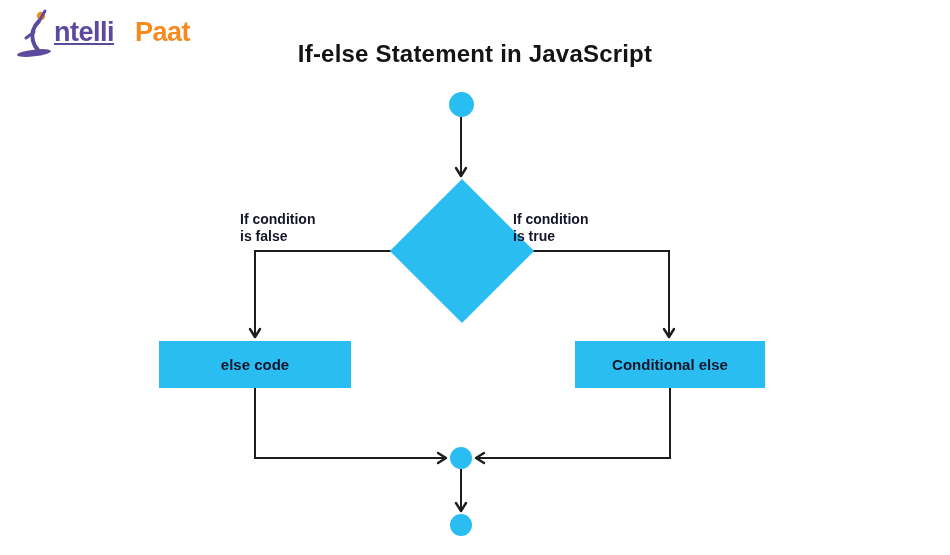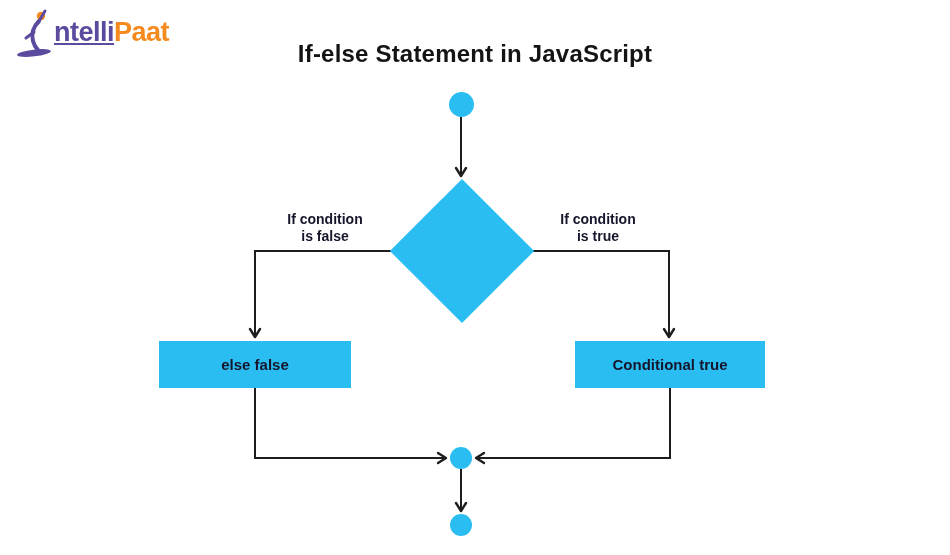--- a/index.html
+++ b/index.html
@@ -25,21 +25,21 @@
     display:flex;align-items:center;
   }
   .logo-figure{flex:0 0 auto;}
   .logo-text{
     font-size:27px;font-weight:700;
     letter-spacing:-0.5px;
     margin-left:-6px;margin-top:-6px;
     white-space:nowrap;
   }
   .logo-text .p1{color:var(--brand-purple,#5b4a9e);text-decoration:underline;}
-  .logo-text .p2{color:var(--brand-orange,#f68a1e);}
+  .logo-text .p2{color:var(--brand-orange,#f68a1e);padding-left:21px;}
   
   .title{
     position:absolute;left:0;top:40px;width:100%;
     text-align:center;
     font-size:24px;font-weight:700;
     color:#141414;
     letter-spacing:0.2px;
   }
   
   .connector-layer{position:absolute;left:0;top:0;width:950px;height:555px;}
@@ -66,21 +66,21 @@
     position:absolute;height:47px;
     background:var(--accent-cyan,#29bdf2);
     display:flex;align-items:center;justify-content:center;
     font-size:15px;font-weight:700;
     color:var(--text-dark,#15152b);
   }
   .box-else{left:159px;top:341px;width:192px;}
   .box-conditional{left:575px;top:341px;width:190px;}
   .branch-label{
     position:absolute;width:170px;
-    text-align:center;
+    text-align:left;
     font-size:14px;font-weight:700;line-height:17px;
     color:var(--text-dark,#15152b);
     white-space:pre-line;
   }
   .label-false{left:240px;top:211px;}
   .label-true{left:513px;top:211px;}
 </style>
 </head>
 <body>
 
@@ -117,19 +117,19 @@
 
   <div class="node-circle circle-start"></div>
 
   <div class="diamond"></div>
 
   <div class="branch-label label-false">If condition
 is false</div>
   <div class="branch-label label-true">If condition
 is true</div>
 
-  <div class="process-box box-else">else false</div>
-  <div class="process-box box-conditional">Conditional true</div>
+  <div class="process-box box-else">else code</div>
+  <div class="process-box box-conditional">Conditional else</div>
 
   <div class="node-circle circle-junction"></div>
   <div class="node-circle circle-end"></div>
 
 </div>
 
 </body></html>

